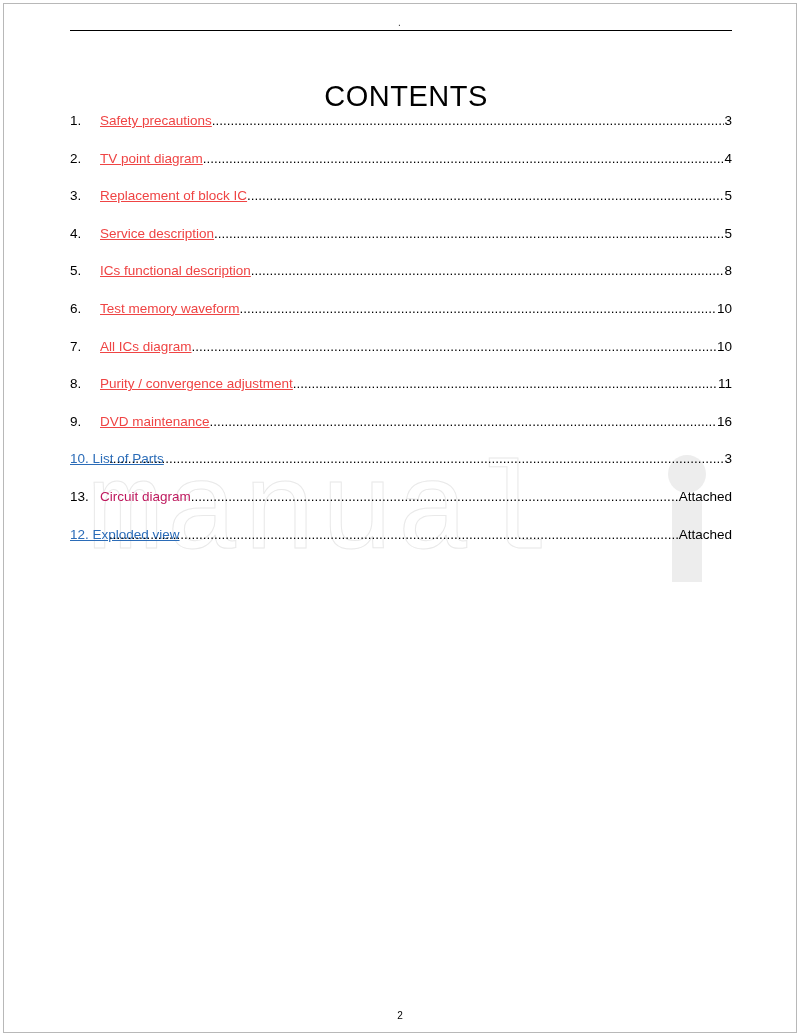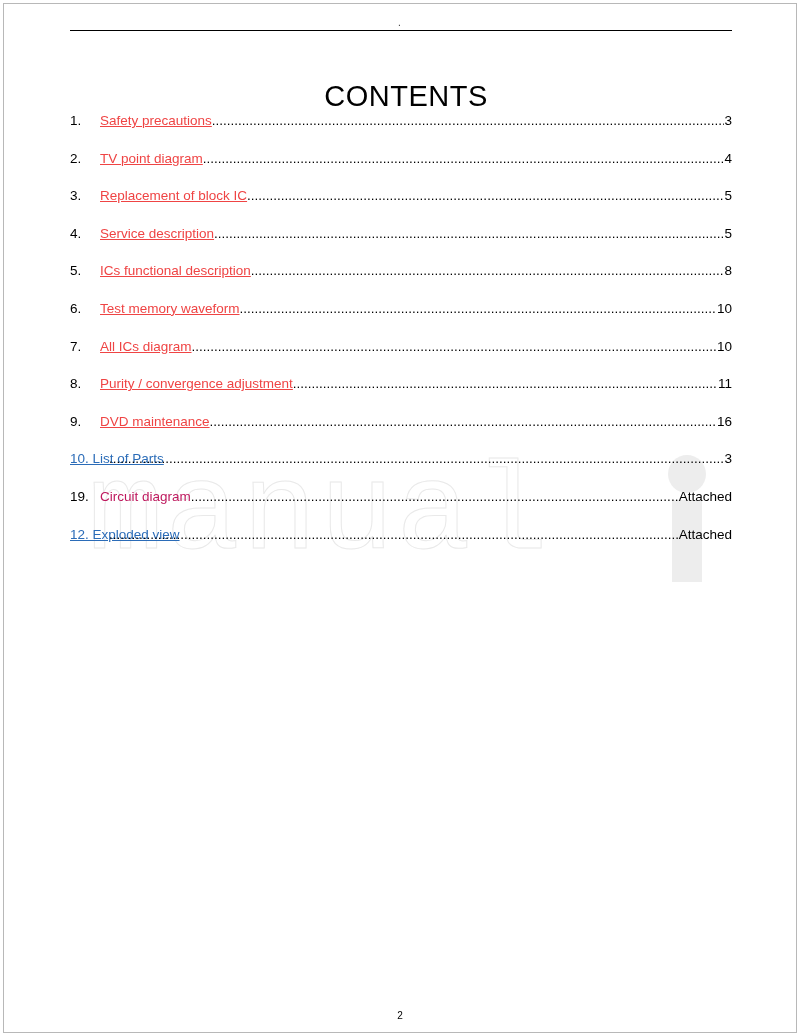--- a/index.html
+++ b/index.html
@@ -228,21 +228,21 @@
         <span class="label">DVD maintenance</span>
         <span class="leader">........................................................................................................................................................................................................</span>
         <span class="pageno">16</span>
       </div>
       <div class="toc-row row-indent-0">
         <span class="num linked">10. List of Parts</span>
         <span class="leader gap">........................................................................................................................................................................................................</span>
         <span class="pageno">3</span>
       </div>
       <div class="toc-row row-indent-0">
-        <span class="num">19.</span>
+        <span class="num">13.</span>
         <span class="label plain">Circuit diagram</span>
         <span class="leader">........................................................................................................................................................................................................</span>
         <span class="pageno">Attached</span>
       </div>
       <div class="toc-row row-indent-0">
         <span class="num linked">12. Exploded view</span>
         <span class="leader gap">........................................................................................................................................................................................................</span>
         <span class="pageno">Attached</span>
       </div>
     </div>

